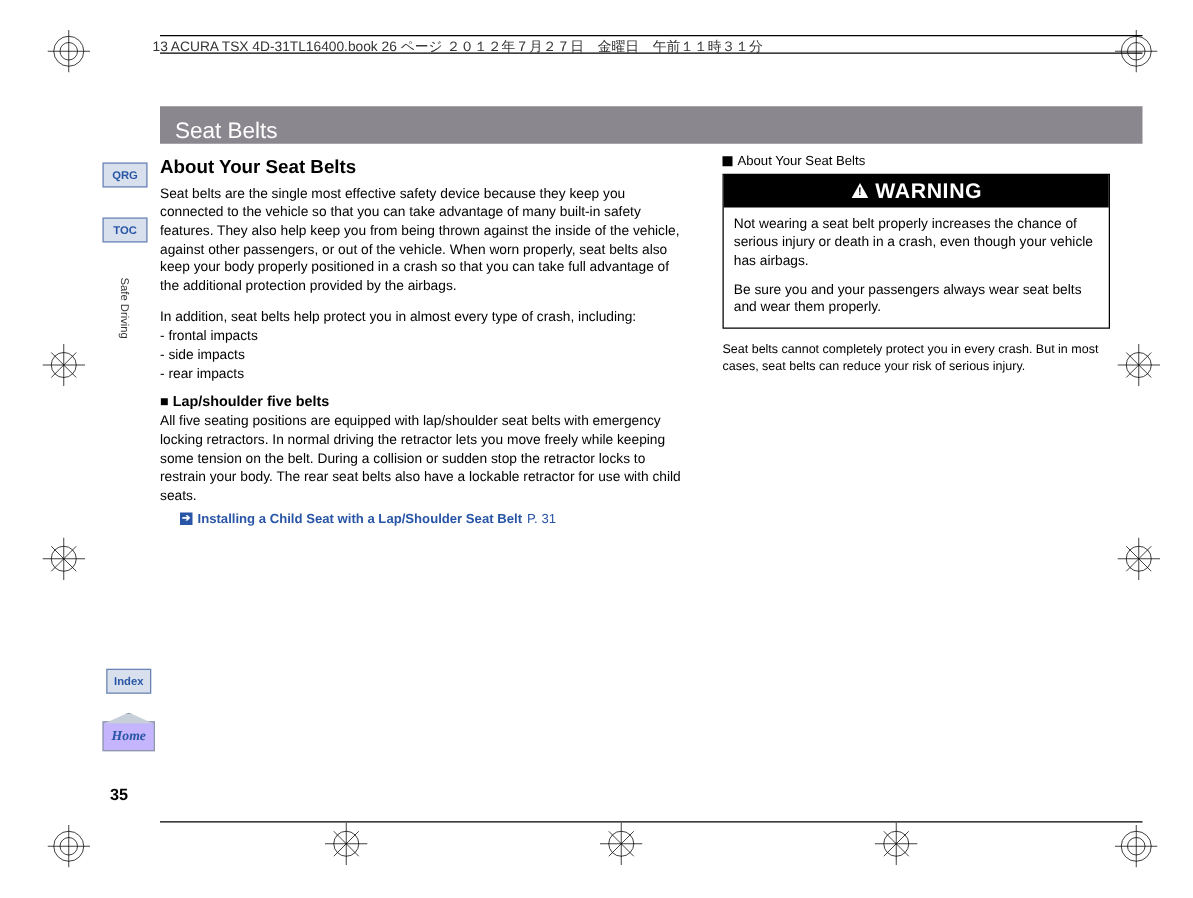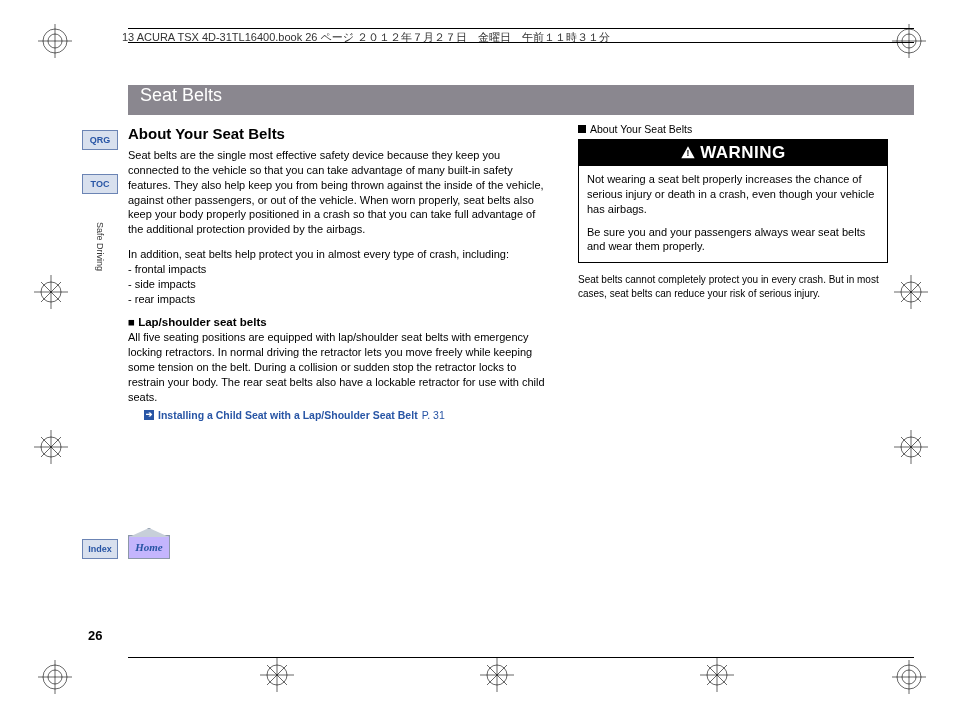--- a/index.html
+++ b/index.html
@@ -1,21 +1,21 @@
 <!DOCTYPE html>
 <html><head>
 <meta charset="utf-8">
 <style>
   html,body{margin:0;padding:0;background:#fff;font-family:"Helvetica Neue",Arial,sans-serif;color:#000}
   .page{position:relative;width:954px;height:718px;overflow:hidden}
   .regmark{position:absolute;width:34px;height:34px}
   .regmark svg{display:block}
   .meta-line{position:absolute;left:122px;top:30px;font-size:11px;color:#333;font-family:Liberation Sans, sans-serif}
   .main{position:absolute;left:128px;top:85px;right:40px;bottom:80px}
-  .header-bar{height:30px;background:#8a878f;display:flex;align-items:flex-start;padding-left:12px}
+  .header-bar{height:30px;background:#8a878f;display:flex;align-items:flex-end;padding-left:12px}
   .header-title{color:#fff;font-size:18px}
   .content{display:flex;margin-top:8px}
   .col-left{width:420px}
   .col-right{width:310px;margin-left:30px}
   .section-title{font-size:15px;font-weight:bold;margin:2px 0 6px}
   .para{font-size:11px;line-height:1.35;margin:0 0 10px}
   .impacts{font-size:11px;line-height:1.35;margin:0 0 10px}
   .subhead{font-size:11.5px;font-weight:bold;margin:8px 0 2px}
   .subhead::before{content:"■ ";}
   .xref-line{font-size:10.5px;font-weight:bold;color:#2855a5;display:flex;align-items:center;gap:4px;margin-left:16px;margin-top:4px}
@@ -25,21 +25,21 @@
   .about-marker .chip{width:8px;height:8px;background:#000;margin-right:2px}
   .warning-box{border:1px solid #000;margin-bottom:10px}
   .warning-head{background:#000;color:#fff;text-align:center;font-weight:bold;font-size:17px;padding:3px 0;display:flex;align-items:center;justify-content:center;gap:4px;letter-spacing:0.5px}
   .warning-head svg{width:16px;height:16px}
   .warning-body{padding:6px 8px;font-size:11px;font-weight:normal;line-height:1.35}
   .warning-body p{margin:0 0 8px}
   .side-note{font-size:10px;line-height:1.35;margin-bottom:8px}
   .sidebar{position:absolute;left:82px;top:130px;width:36px;display:flex;flex-direction:column;align-items:center;gap:24px}
   .side-btn{width:34px;height:18px;border:1px solid #6b84b4;background:#d8e0ee;color:#2855a5;font-size:9px;font-weight:bold;display:flex;align-items:center;justify-content:center;cursor:pointer}
   .vtext{writing-mode:vertical-rl;font-size:9px;color:#333;margin-top:4px}
-  .index-area{position:absolute;left:82px;top:535px;display:flex;gap:10px;align-items:flex-end}
+  .index-area{position:absolute;left:82px;top:535px;display:flex;flex-direction:column;gap:22px;align-items:center}
   .home-btn{width:40px;height:22px;background:#c4b5fd;border:1px solid #8c98a8;display:flex;align-items:center;justify-content:center;font-family:cursive;font-style:italic;font-weight:bold;color:#2855a5;font-size:11px;cursor:pointer;position:relative}
   .home-btn::before{content:"";position:absolute;top:-8px;left:0;right:0;height:8px;background:#c7cfd9;border:1px solid #8c98a8;border-bottom:none;clip-path:polygon(50% 0,100% 100%,0 100%)}
   .page-num{position:absolute;left:88px;bottom:75px;font-size:13px;font-weight:bold}
   .hrule{position:absolute;left:128px;right:40px;border-top:1px solid #000}
 </style>
 </head>
 <body>
 
 <div class="page">
 
@@ -161,21 +161,21 @@
     <div class="content">
       <div class="col-left">
         <div class="section-title">About Your Seat Belts</div>
         <p class="para">Seat belts are the single most effective safety device because they keep you connected to the vehicle so that you can take advantage of many built-in safety features. They also help keep you from being thrown against the inside of the vehicle, against other passengers, or out of the vehicle. When worn properly, seat belts also keep your body properly positioned in a crash so that you can take full advantage of the additional protection provided by the airbags.</p>
         <p class="para" style="margin-bottom:0">In addition, seat belts help protect you in almost every type of crash, including:</p>
         <div class="impacts">
           <div>- frontal impacts</div>
           <div>- side impacts</div>
           <div>- rear impacts</div>
         </div>
-        <div class="subhead">Lap/shoulder seat belts</div>
+        <div class="subhead">Lap/shoulder five belts</div>
         <p class="para" style="margin-bottom:2px">All five seating positions are equipped with lap/shoulder seat belts with emergency locking retractors. In normal driving the retractor lets you move freely while keeping some tension on the belt. During a collision or sudden stop the retractor locks to restrain your body. The rear seat belts also have a lockable retractor for use with child seats.</p>
         <div class="xref-line">
           <span class="xref-icon">➔</span>
           <span>Installing a Child Seat with a Lap/Shoulder Seat Belt</span>
           <span class="xref-page">P. 31</span>
         </div>
       </div>
 
       <div class="col-right">
         <div class="about-marker">
@@ -193,14 +193,14 @@
           <div class="warning-body">
             <p>Not wearing a seat belt properly increases the chance of serious injury or death in a crash, even though your vehicle has airbags.</p>
             <p style="margin-bottom:2px">Be sure you and your passengers always wear seat belts and wear them properly.</p>
           </div>
         </div>
         <p class="side-note">Seat belts cannot completely protect you in every crash. But in most cases, seat belts can reduce your risk of serious injury.</p>
       </div>
     </div>
   </div>
 
-  <div class="page-num">26</div>
+  <div class="page-num">35</div>
 </div>
 
 </body></html>

